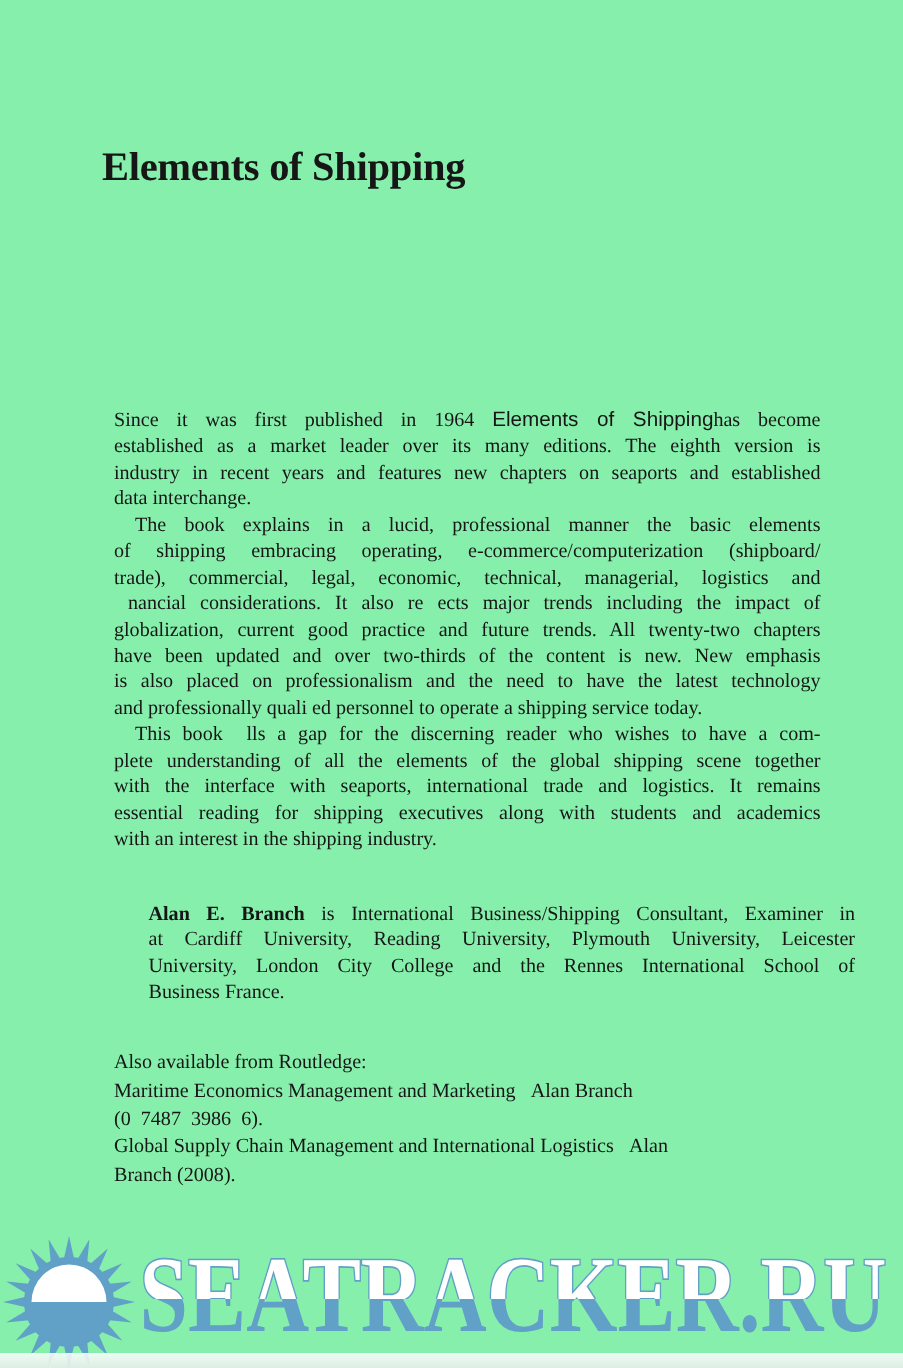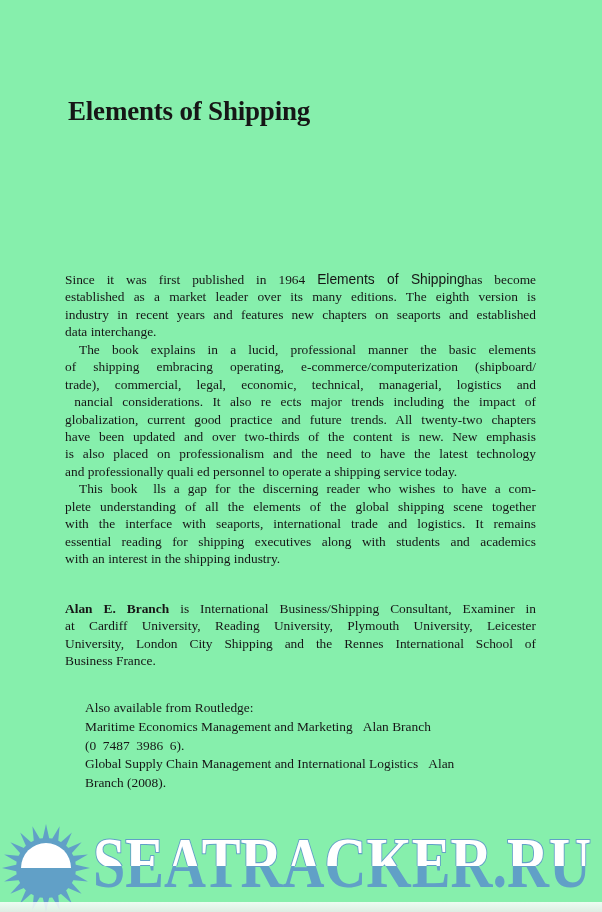--- a/index.html
+++ b/index.html
@@ -11,36 +11,36 @@
   }
   .page { position:absolute; left:0; top:0; width:602px; height:912px; background:#86efac; }
 
   .book-title {
     position:absolute; left:68px; top:78px;
     font-size:27px; font-weight:bold; letter-spacing:-0.2px;
     white-space:nowrap;
   }
 
   .textblock {
-    position:absolute; left:65px; width:471px;
+    position:absolute; left:76px; width:471px;
     font-size:13.4px;
   }
   #intro-block  { top:271px; }
-  #author-block { top:600px; }
+  #author-block { top:600px;margin-left:23px; }
   #also-block   { top:699px; }
 
   .line {
     height:17.45px; line-height:17.45px;
     text-align:justify; text-align-last:justify;
     overflow:visible; white-space:nowrap;
   }
   .line.just { white-space:normal; }
   .line.rag  { text-align:right; text-align-last:left; }
   .indent { padding-left:14px; }
-  .also-line { height:18.8px; line-height:18.8px; text-align:left; text-align-last:left; white-space:nowrap;margin-left:20px; }
+  .also-line { height:18.8px; line-height:18.8px; text-align:left; text-align-last:left; white-space:nowrap; }
 
   .sans  { font-family:"Liberation Sans","DejaVu Sans",sans-serif; font-size:13.8px; }
   .bname { font-weight:bold; }
 
   
   .watermark { position:absolute; left:0; top:822px; width:576px; height:90px;padding-left:36px; }
   .sun-svg   { position:absolute; left:2px; top:2px; }
   .wm-svg    { position:absolute; left:92px; top:12px; }
   .wm-text   {
     font-family:"Liberation Serif","DejaVu Serif",serif;
@@ -77,21 +77,21 @@
     <div class="line just indent">This book &nbsp;lls a gap for the discerning reader who wishes to have a com-</div>
     <div class="line just">plete understanding of all the elements of the global shipping scene together</div>
     <div class="line just">with the interface with seaports, international trade and logistics. It remains</div>
     <div class="line just">essential reading for shipping executives along with students and academics</div>
     <div class="line rag">with an interest in the shipping industry.</div>
   </div>
 
   <div class="textblock" id="author-block">
     <div class="line just"><span class="bname">Alan E. Branch</span><span> is International Business/Shipping Consultant, Examiner in</span></div>
     <div class="line just">at Cardiff University, Reading University, Plymouth University, Leicester</div>
-    <div class="line just">University, London City Shipping and the Rennes International School of</div>
+    <div class="line just">University, London City College and the Rennes International School of</div>
     <div class="line rag">Business France.</div>
   </div>
 
   <div class="textblock" id="also-block">
     <div class="also-line">Also available from Routledge:</div>
     <div class="also-line">Maritime Economics Management and Marketing &nbsp;&nbsp;Alan Branch</div>
     <div class="also-line">(0 &nbsp;7487 &nbsp;3986 &nbsp;6).</div>
     <div class="also-line">Global Supply Chain Management and International Logistics &nbsp;&nbsp;Alan</div>
     <div class="also-line">Branch (2008).</div>
   </div>

